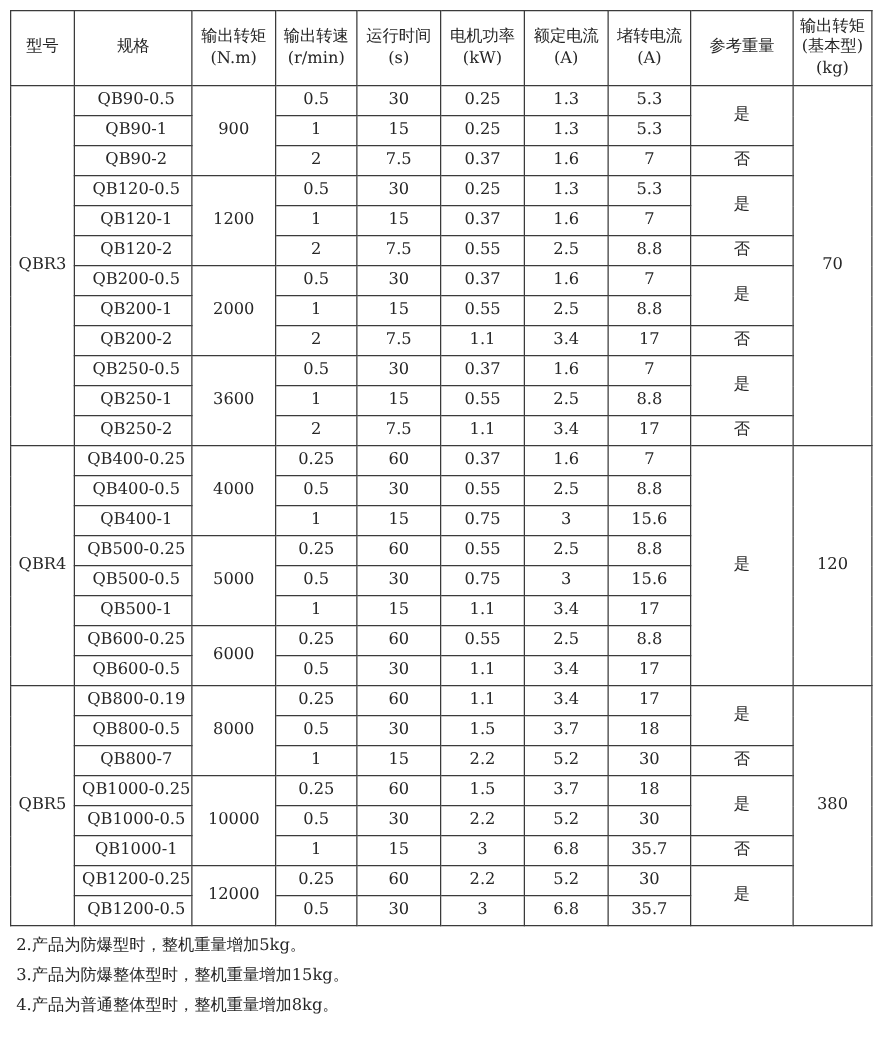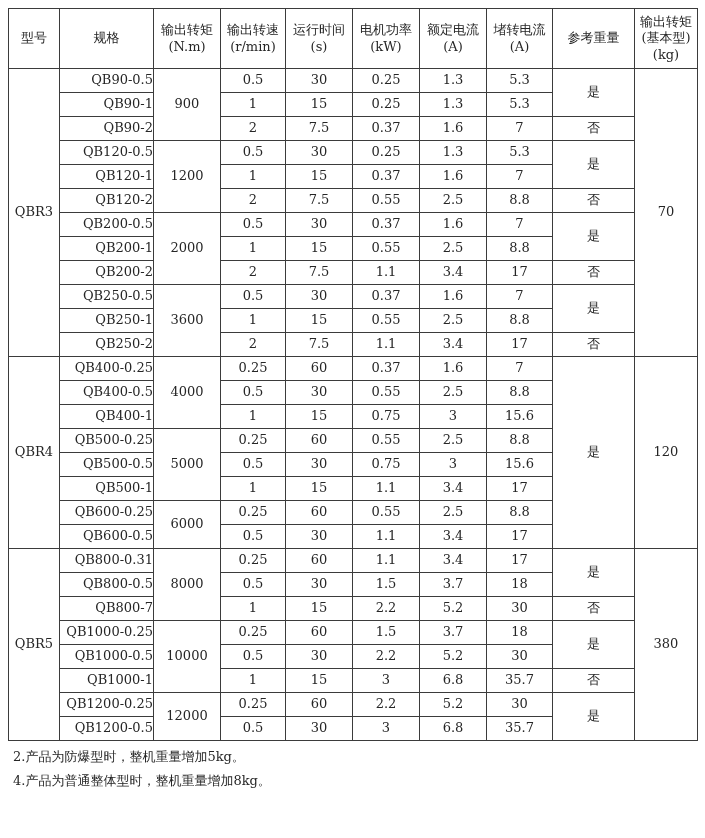--- a/index.html
+++ b/index.html
@@ -34,21 +34,21 @@
     background: #ffffff;
     color: #262626;
   }
   .spec-table thead th {
     height: 59px;
   }
   .spec-table tbody td {
     height: 23px;
   }
   .spec-table td.spec {
-    text-align: right;
+    text-align: center;
     padding-left: 5px;
   }
   .notes {
     margin-top: 4px;
     padding-left: 5px;
   }
   .note {
     font-size: 13px;
     line-height: 24px;
     height: 24px;
@@ -291,21 +291,21 @@
         <tr>
           <td class="spec">QB600-0.5</td>
           <td>0.5</td>
           <td>30</td>
           <td>1.1</td>
           <td>3.4</td>
           <td>17</td>
         </tr>
         <tr>
           <td rowspan="8">QBR5</td>
-          <td class="spec">QB800-0.31</td>
+          <td class="spec">QB800-0.19</td>
           <td rowspan="3">8000</td>
           <td>0.25</td>
           <td>60</td>
           <td>1.1</td>
           <td>3.4</td>
           <td>17</td>
           <td rowspan="2">是</td>
           <td rowspan="8">380</td>
         </tr>
         <tr>
@@ -367,15 +367,16 @@
           <td>0.5</td>
           <td>30</td>
           <td>3</td>
           <td>6.8</td>
           <td>35.7</td>
         </tr>
       </tbody>
   </table>
   <div class="notes" id="notes">
       <div class="note">2.产品为防爆型时，整机重量增加5kg。</div>
+      <div class="note">3.产品为防爆整体型时，整机重量增加15kg。</div>
       <div class="note">4.产品为普通整体型时，整机重量增加8kg。</div>
     </div>
 </div>
 
 </body></html>

